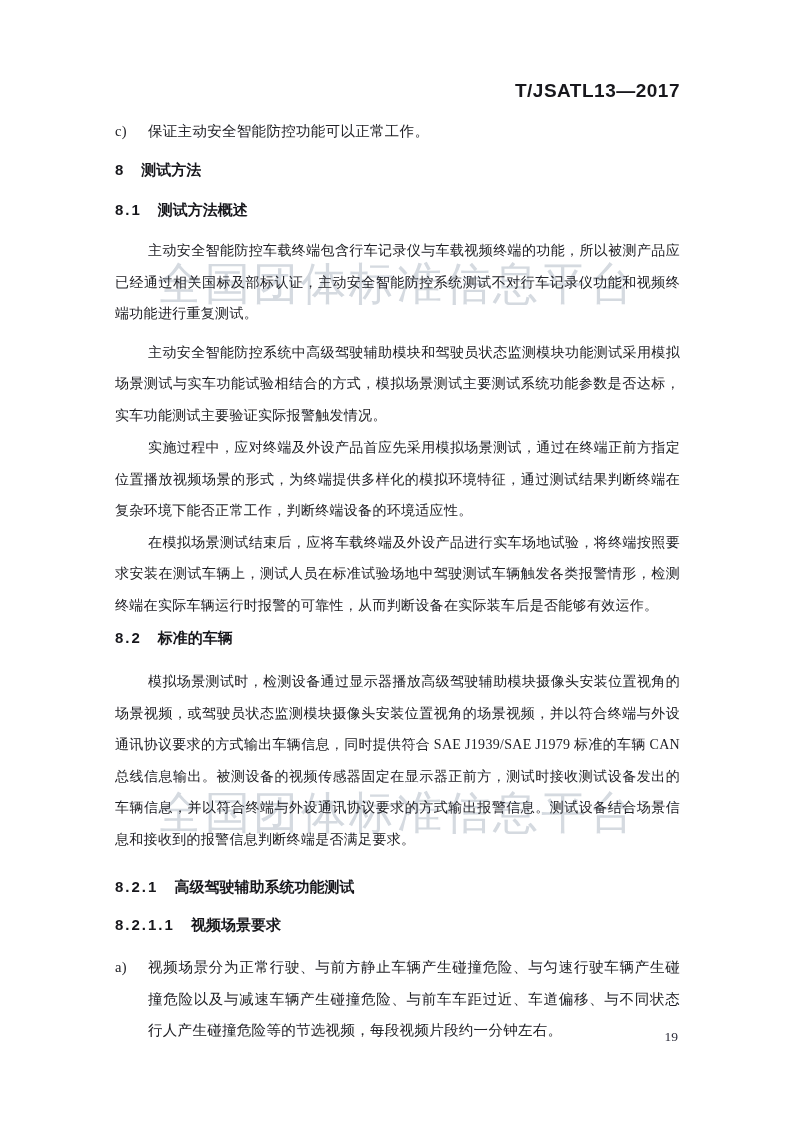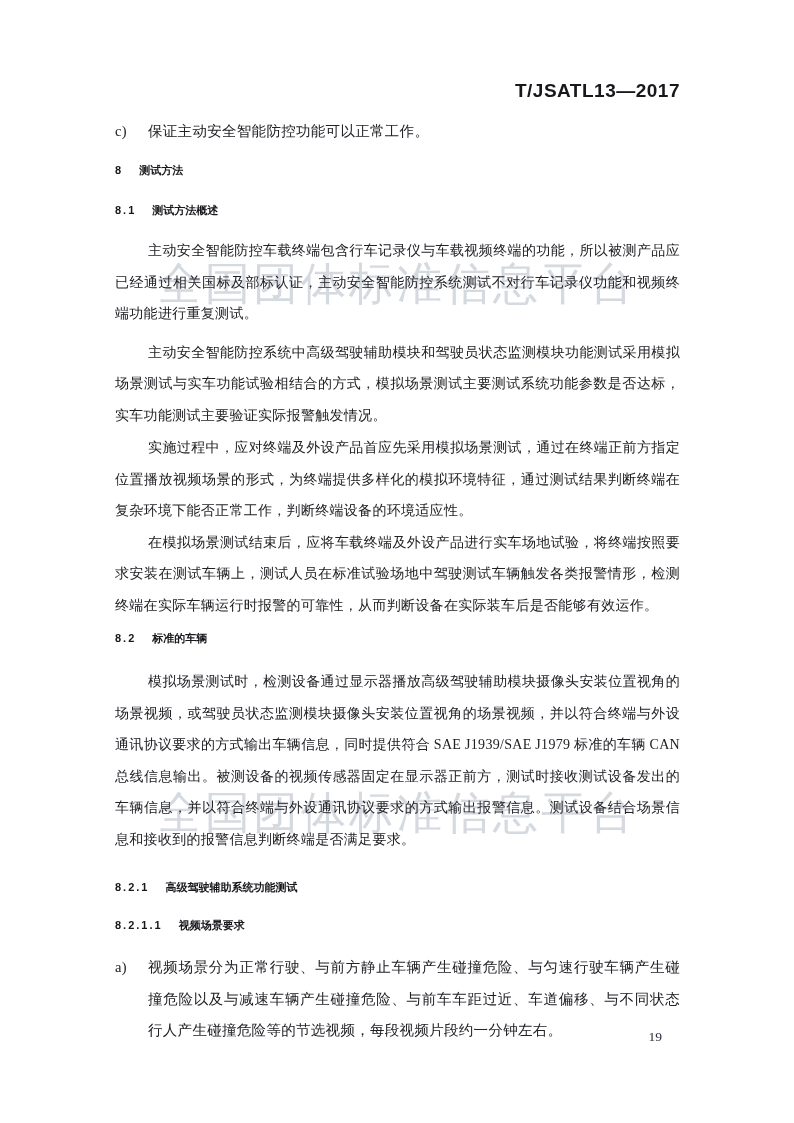--- a/index.html
+++ b/index.html
@@ -25,21 +25,21 @@
     font-weight: bold;
     font-size: 19px;
     line-height: 18px;
     height: 18px;
     letter-spacing: 0.5px;
     color: #17171c;
   }
   .heading {
     font-family: "Liberation Sans", sans-serif;
     font-weight: bold;
-    font-size: 11px;
+    font-size: 15px;
     line-height: 18px;
     color: #17171c;
   }
   .heading .h-num { display: inline-block; margin-right: 16px; letter-spacing: 2px; }
   .h8     { margin-top: 14px; }
   .h8_1   { margin-top: 22px; }
   .h8_2   { margin-top: 8px; }
   .h8_2_1 { margin-top: 23px; }
   .h8_2_1_1 { margin-top: 20px; }
   .para {
@@ -75,21 +75,21 @@
     letter-spacing: 3px;
     white-space: nowrap;
     color: #d5dae0;
     user-select: none;
   }
   .wm1 { top: 254px; }
   .wm2 { top: 783px; }
   .page-number {
     position: absolute;
     top: 1028px;
-    right: 132px;
+    right: 116px;
     z-index: 2;
     font-size: 13.5px;
     line-height: 18px;
     color: #2a2a38;
   }
 </style>
 </head>
 <body>
 
 <div class="page">

